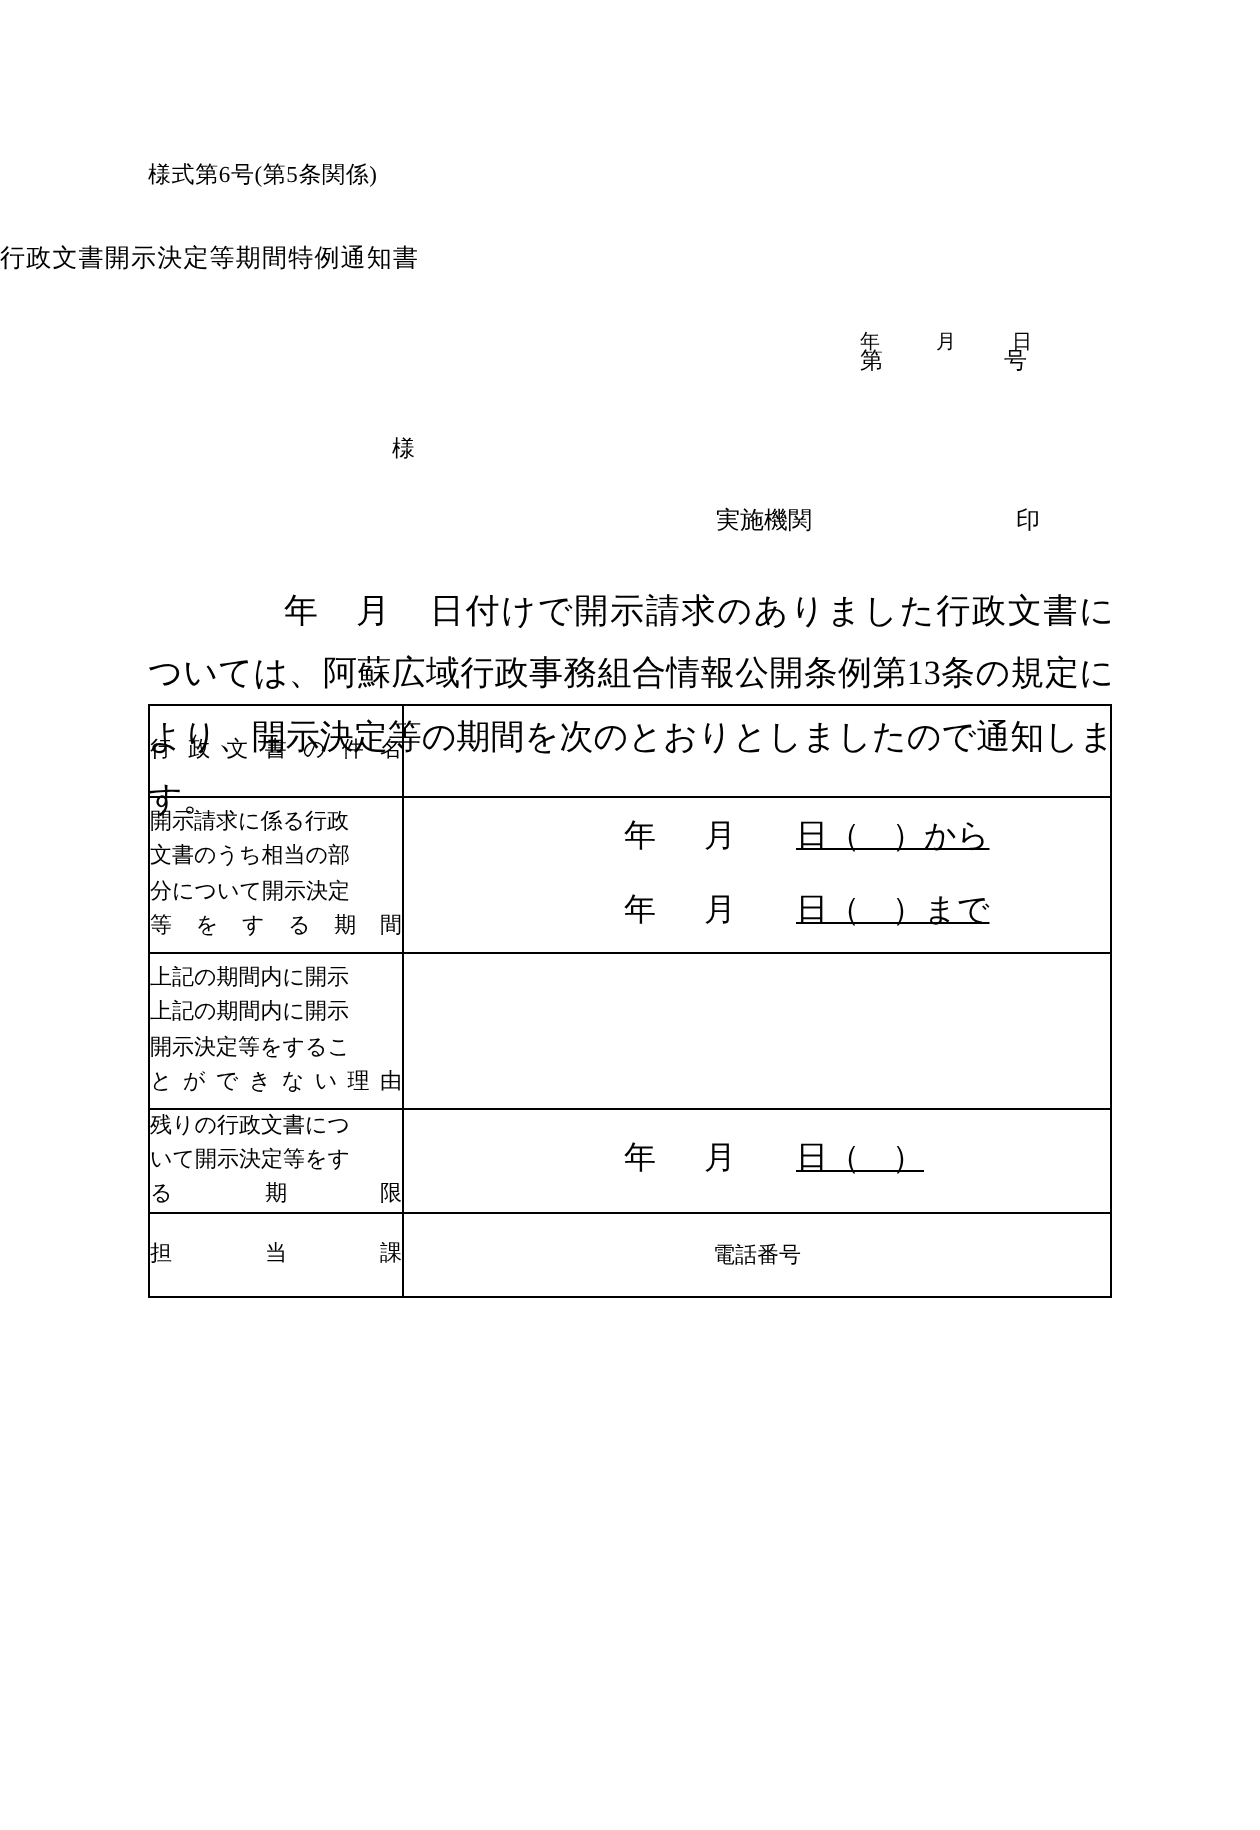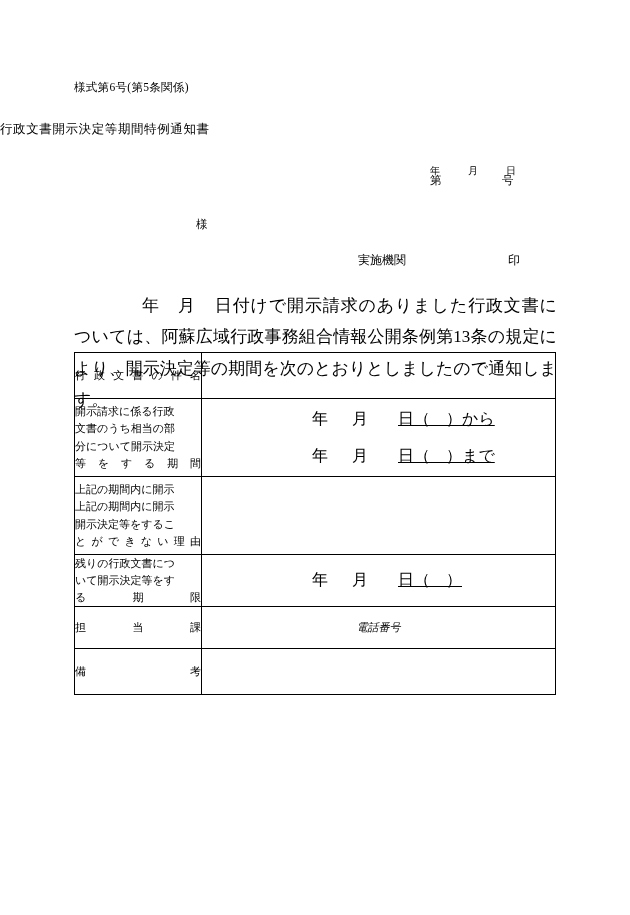--- a/index.html
+++ b/index.html
@@ -121,21 +121,20 @@
     font-size: 16px;
     padding-left: 110px;
     line-height: 2.3;
     text-decoration: underline;
   }
   .date-row .y { display: inline-block; width: 40px; }
   .date-row .m { display: inline-block; width: 46px; }
   .center-val {
     text-align: center;
     font-size: 11.5px;
-    font-style: italic;
   }
   .r1 { height: 46px; }
   .r2 { height: 78px; }
   .r3 { height: 78px; }
   .r4 { height: 52px; }
   .r5 { height: 42px; }
   .r6 { height: 46px; }
 </style>
 </head>
 <body>
@@ -220,24 +219,16 @@
 
     <tr class="r5">
       <td class="label-cell">
         <span class="lbl-justify">担当課</span>
       </td>
       <td class="value-cell center-val">
         <span>電話番号</span>
       </td>
     </tr>
 
-    <tr class="r6">
-      <td class="label-cell">
-        <span class="lbl-justify">備考</span>
-      </td>
-      <td class="value-cell">
-        <span></span>
-      </td>
-    </tr>
   </tbody>
     </table>
 
 </div>
 
 </body></html>

